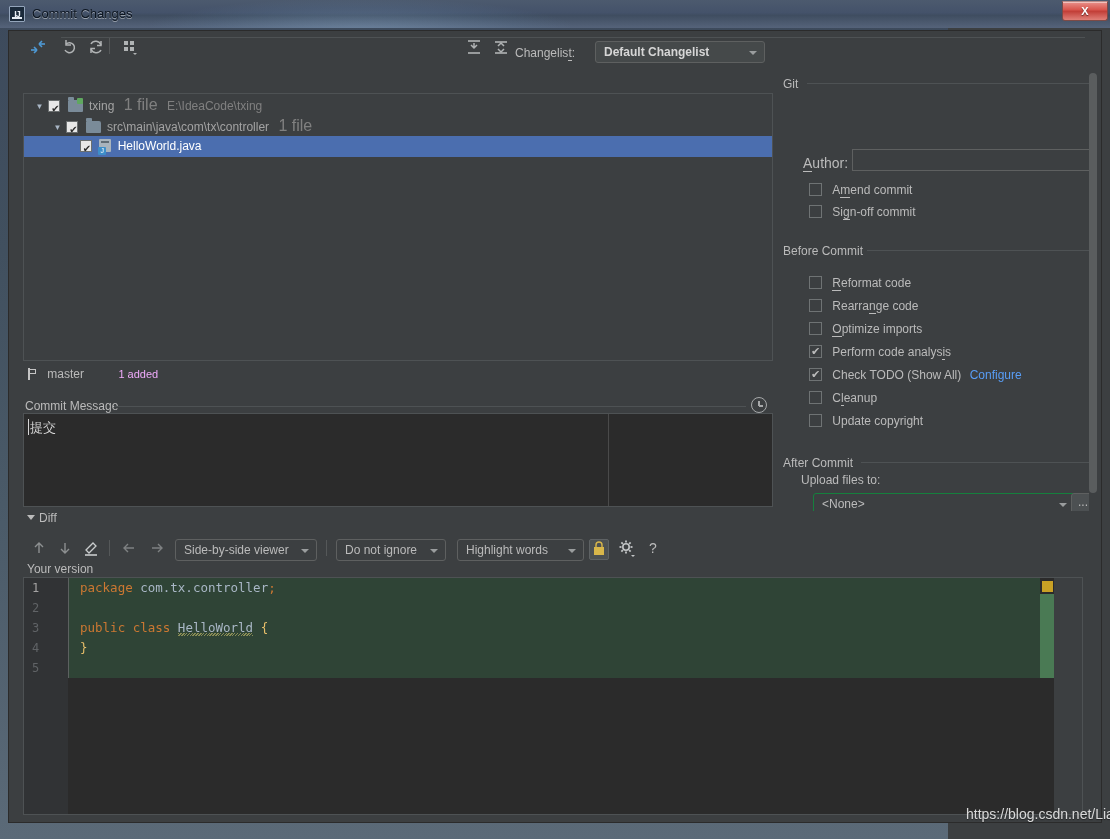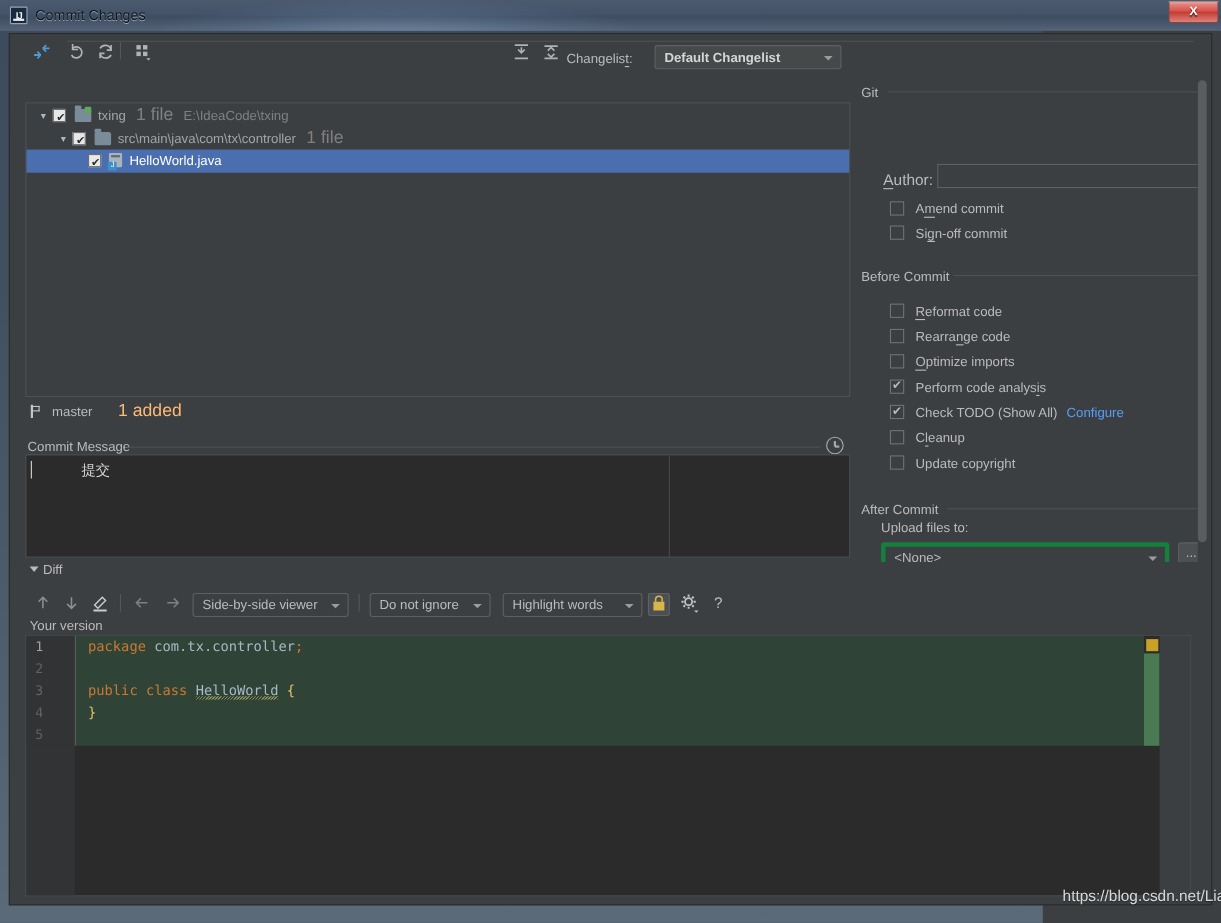--- a/index.html
+++ b/index.html
@@ -107,34 +107,34 @@
   .t-name{color:#a3a3a3;font-size:12px;}
   .tree-row.sel .t-name{color:#ffffff;}
   .t-count{color:#808080;font-size:16px;margin-left:6px;}
   .t-path{color:#808080;font-size:12px;margin-left:6px;}
   
   #branch-row{position:absolute;left:18px;top:334px;height:18px;line-height:18px;}
   #branch-icon{display:inline-block;width:10px;height:12px;position:relative;vertical-align:middle;top:-1px;}
   #branch-icon:before{content:"";position:absolute;left:1px;top:0;width:2px;height:12px;background:#c5c5c5;}
   #branch-icon:after{content:"";position:absolute;left:3px;top:1px;width:6px;height:5px;border:1.5px solid #c5c5c5;border-left:none;box-sizing:border-box;}
   #branch-name{color:#bbbbbb;margin-left:7px;font-size:12px;}
-  #branch-stat{color:#fdba74;margin-left:20px;font-size:16px;}
+  #branch-stat{color:#f0abfc;margin-left:31px;font-size:11px;}
   
   #cm-label{position:absolute;left:16px;top:368px;color:#bbbbbb;font-size:12px;}
   #cm-label u{text-decoration:none;border-bottom:1px solid #bbbbbb;}
   #cm-line{position:absolute;left:105px;top:375px;width:632px;height:1px;background:#4e5254;}
   #cm-clock{position:absolute;left:742px;top:366px;width:16px;height:16px;border:1.5px solid #a7a9aa;border-radius:50%;box-sizing:border-box;}
   #cm-clock:before{content:"";position:absolute;left:6px;top:3px;width:1.5px;height:5px;background:#a7a9aa;}
   #cm-clock:after{content:"";position:absolute;left:6.5px;top:7px;width:4px;height:1.5px;background:#a7a9aa;}
   #cm-box{
     position:absolute;left:14px;top:382px;width:750px;height:94px;
     background:#2b2b2b;border:1px solid #4e5254;box-sizing:border-box;
   }
   #cm-guide{position:absolute;left:584px;top:0;width:1px;height:92px;background:#4a4a4a;}
-  #cm-text{position:absolute;left:6px;top:5px;color:#d6d6d6;font-size:13px;font-family:Liberation Mono, monospace;margin-left:44px;}
+  #cm-text{position:absolute;left:6px;top:5px;color:#d6d6d6;font-size:13px;font-family:Liberation Mono, monospace;}
   #cm-caret{position:absolute;left:4px;top:5px;width:1px;height:16px;background:#d6d6d6;}
   
   #diff-header{position:absolute;left:14px;top:480px;width:750px;height:14px;}
   #diff-tri{position:absolute;left:4px;top:4px;width:0;height:0;border-left:4px solid transparent;border-right:4px solid transparent;border-top:5px solid #bbbbbb;}
   #diff-label{position:absolute;left:16px;top:0px;color:#bbbbbb;font-size:12px;}
   #diff-line{position:absolute;left:52px;top:6px;width:1024px;height:1px;background:#4e5254;}
   #diff-toolbar{position:absolute;left:14px;top:503px;width:1060px;height:28px;}
   .dt-icon{position:absolute;top:4px;width:20px;height:20px;}
   .dt-sep{position:absolute;top:6px;width:1px;height:16px;background:#555859;}
   .dt-combo{
@@ -187,22 +187,22 @@
   }
   .ck.on:after{
     content:"\2714";position:absolute;left:-1px;top:-4px;width:13px;text-align:center;
     font-size:11px;color:#bbbbbb;
   }
   .ck-text{color:#bbbbbb;font-size:12px;margin-left:7px;}
   .ck-text u{text-decoration:none;border-bottom:1px solid #bbbbbb;}
   .link{color:#589df6;font-size:12px;margin-left:5px;cursor:pointer;}
   #upload-label{position:absolute;left:22px;top:378px;color:#bbbbbb;font-size:12px;}
   #upload-combo{
-    position:absolute;left:22px;top:398px;width:262px;height:23px;
-    background:#3c3f41;border:4px solid #15803d;border-radius:3px;box-sizing:border-box;
+    position:absolute;left:34px;top:398px;width:262px;height:23px;
+    background:#3c3f41;border:1px solid #15803d;border-radius:3px;box-sizing:border-box;
   }
   #upload-combo .val{position:absolute;left:8px;top:3px;color:#bbbbbb;font-size:12px;}
   #upload-dots{
     position:absolute;left:292px;top:398px;width:24px;height:23px;
     background:#4c5052;border:1px solid #5e6060;border-radius:3px;box-sizing:border-box;
     color:#bbbbbb;font-size:12px;text-align:center;line-height:16px;
   }
   
   #git-scroll-track{position:absolute;left:1080px;top:40px;width:8px;height:440px;background:#3c3f41;}
   #git-scroll-thumb{position:absolute;left:1080px;top:42px;width:8px;height:420px;background:#5a5d5e;border-radius:4px;}

